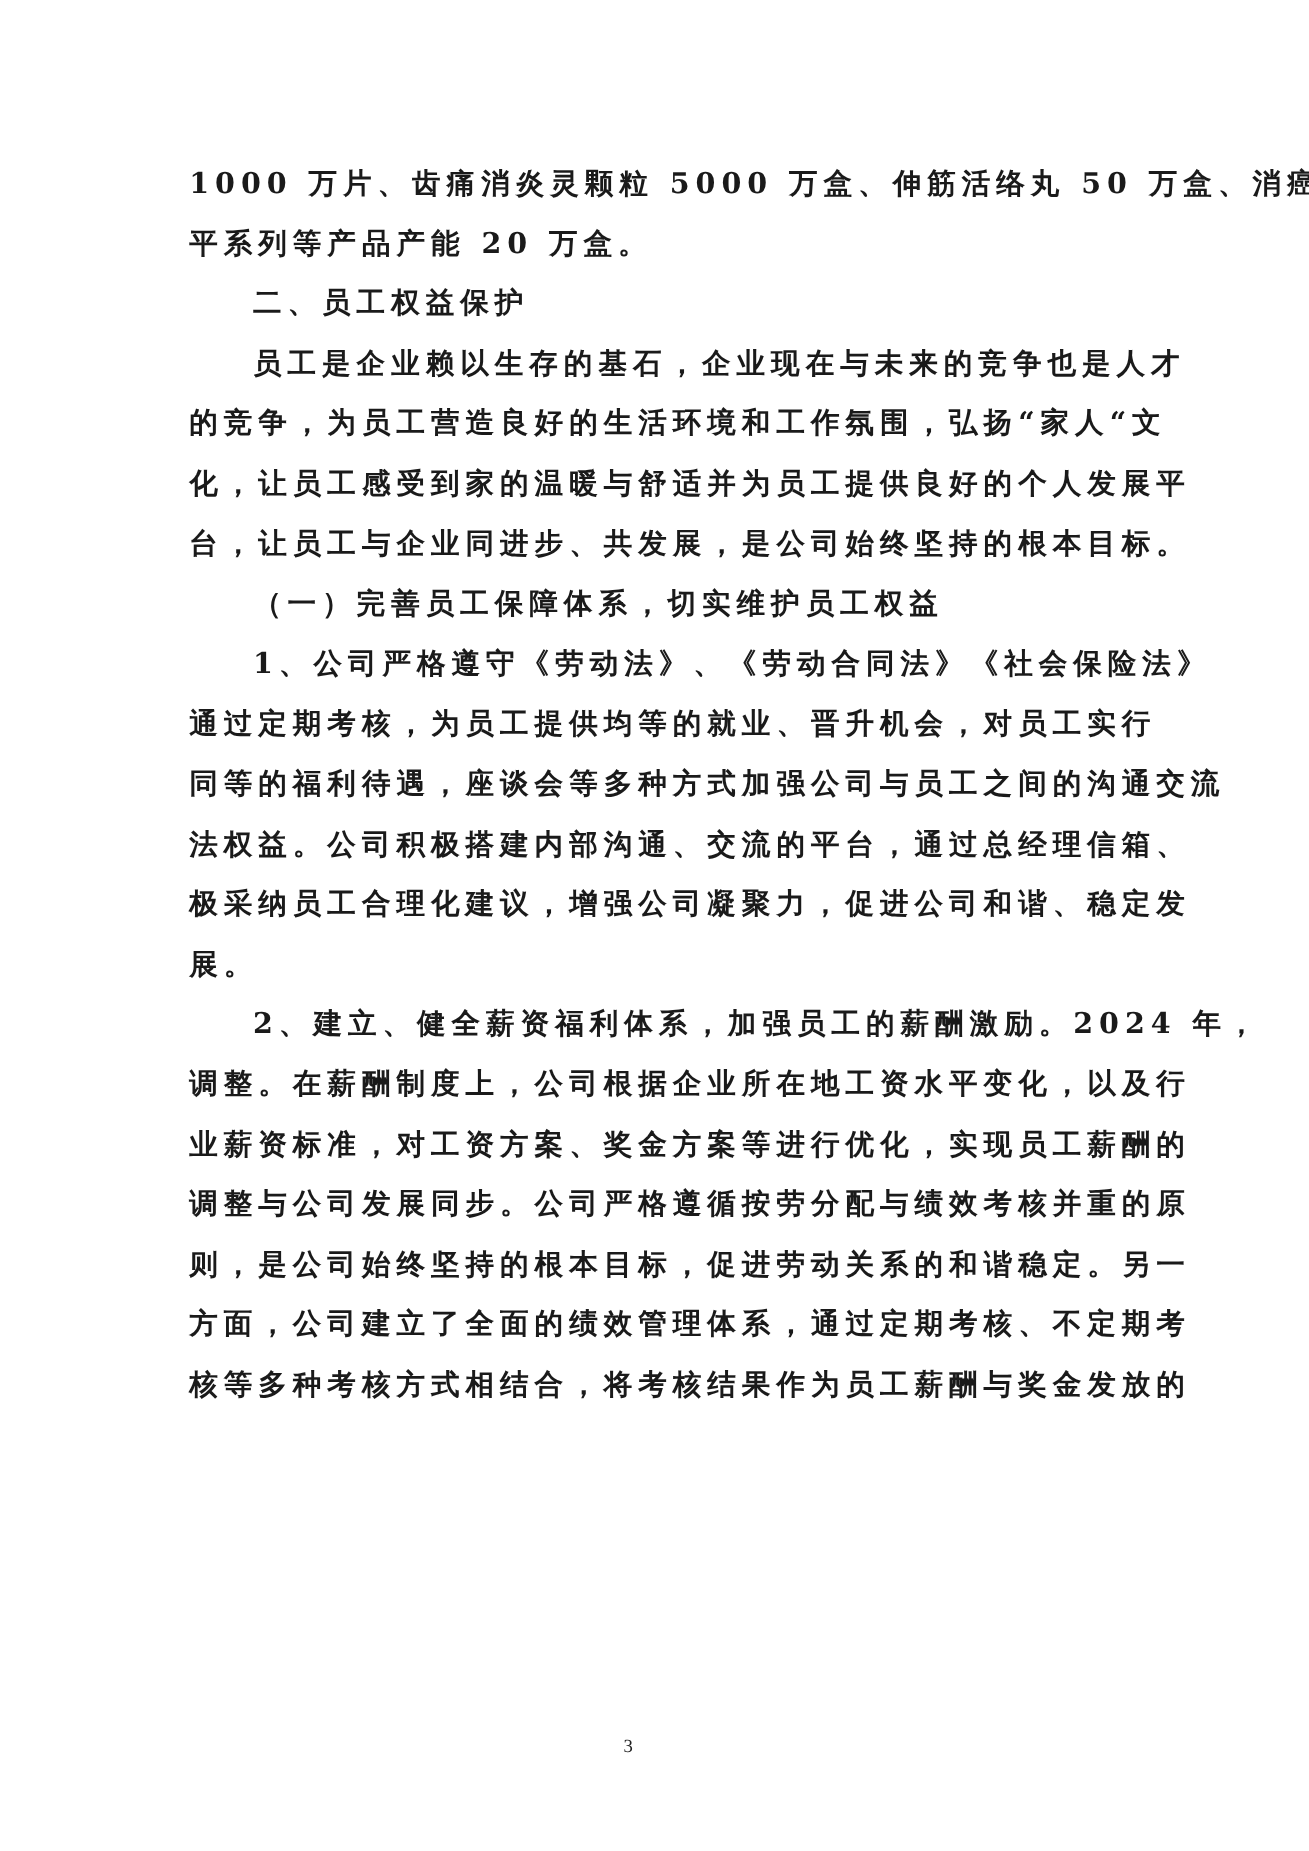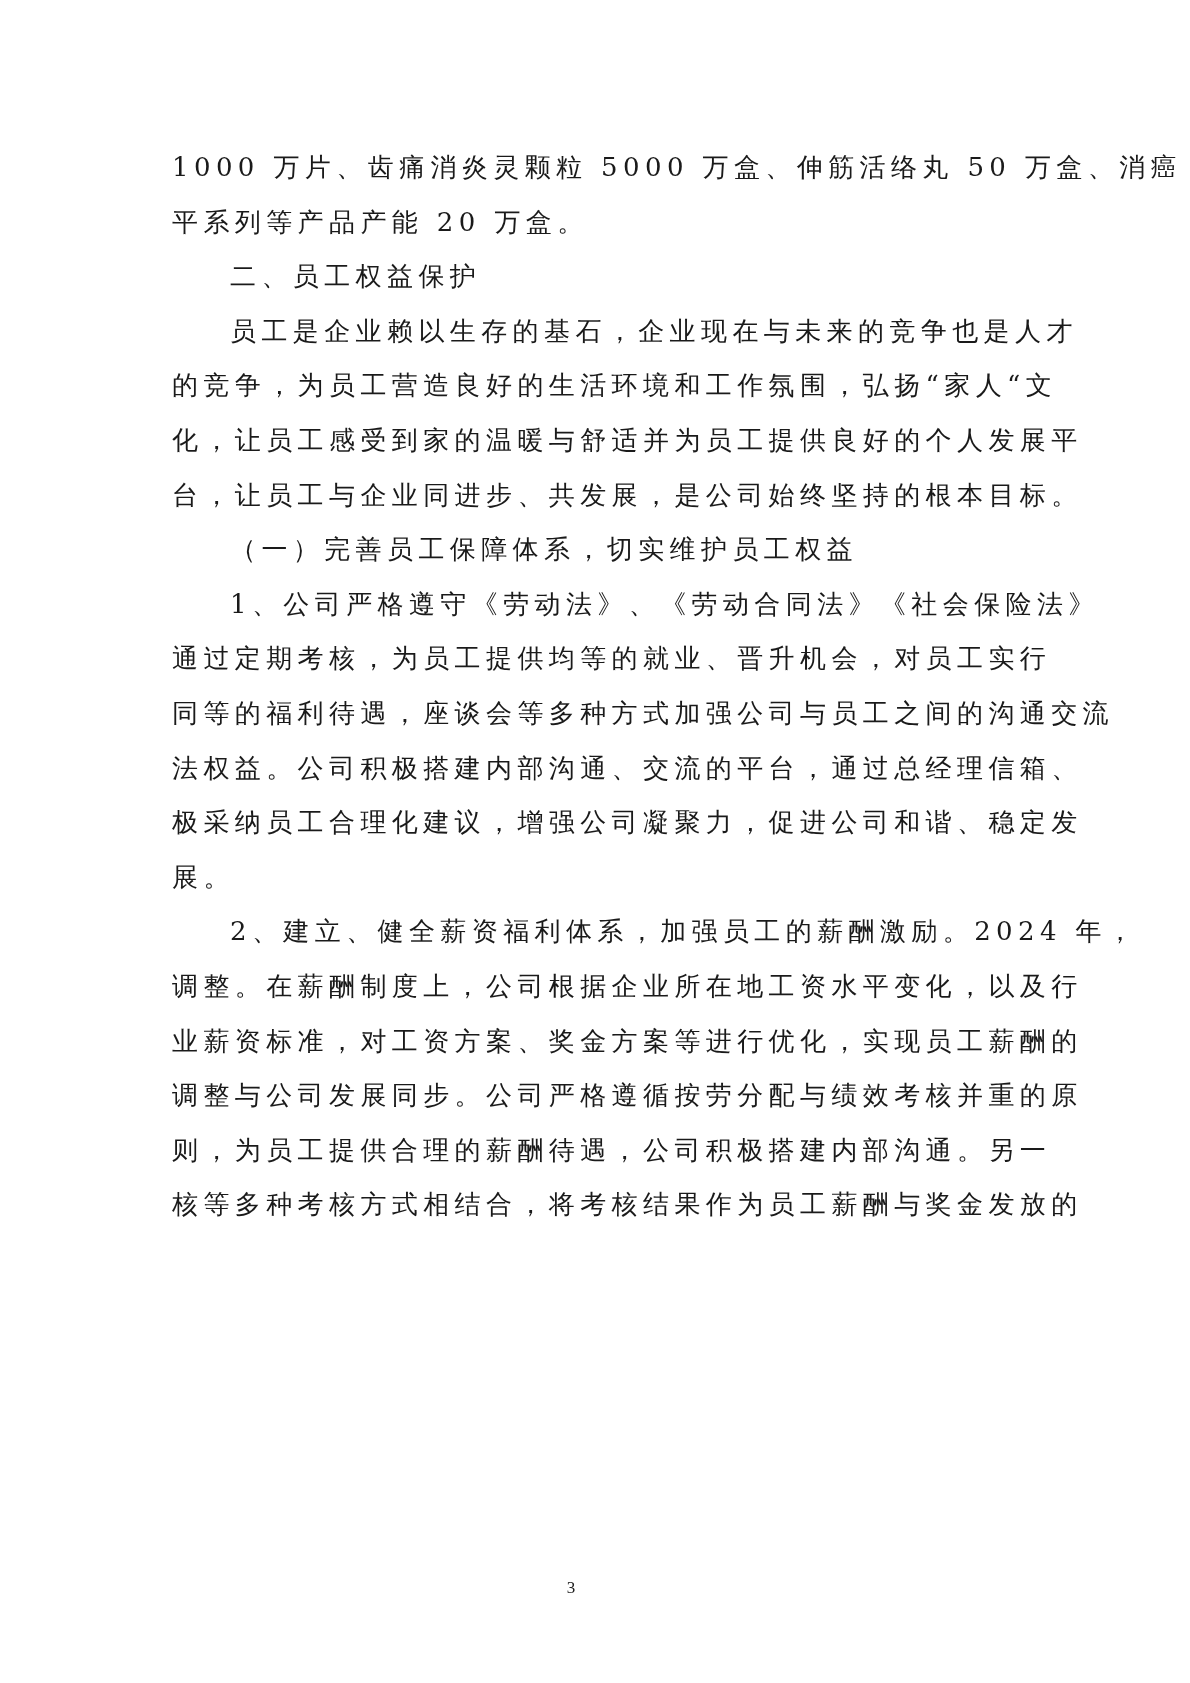--- a/index.html
+++ b/index.html
@@ -28,20 +28,21 @@
       top: 145px;
       width: 770px;
     }
     .line {
       height: 54.6px;
       line-height: 44px;
       font-size: 26px;
       letter-spacing: 5.4px;
       white-space: nowrap;
       overflow: visible;
+      font-weight: bold;
     }
     .line.indent { padding-left: 58px; }
     .page-number {
       position: absolute;
       left: 0;
       width: 1142px;
       top: 1578px;
       text-align: center;
       font-family: "Liberation Serif", serif;
       font-size: 17px;
@@ -64,17 +65,18 @@
       <div class="line indent">1、公司严格遵守《劳动法》、《劳动合同法》《社会保险法》</div>
       <div class="line">通过定期考核，为员工提供均等的就业、晋升机会，对员工实行</div>
       <div class="line">同等的福利待遇，座谈会等多种方式加强公司与员工之间的沟通交流</div>
       <div class="line">法权益。公司积极搭建内部沟通、交流的平台，通过总经理信箱、</div>
       <div class="line">极采纳员工合理化建议，增强公司凝聚力，促进公司和谐、稳定发</div>
       <div class="line">展。</div>
       <div class="line indent">2、建立、健全薪资福利体系，加强员工的薪酬激励。2024 年，</div>
       <div class="line">调整。在薪酬制度上，公司根据企业所在地工资水平变化，以及行</div>
       <div class="line">业薪资标准，对工资方案、奖金方案等进行优化，实现员工薪酬的</div>
       <div class="line">调整与公司发展同步。公司严格遵循按劳分配与绩效考核并重的原</div>
-      <div class="line">则，为员工提供合理的薪酬待遇，公司积极搭建内部沟通。另一</div>
+      <div class="line">则，是公司始终坚持的根本目标，促进劳动关系的和谐稳定。另一</div>
+      <div class="line">方面，公司建立了全面的绩效管理体系，通过定期考核、不定期考</div>
       <div class="line">核等多种考核方式相结合，将考核结果作为员工薪酬与奖金发放的</div>
     </div>
   <div class="page-number">3</div>
 </div>
 
 </body></html>

